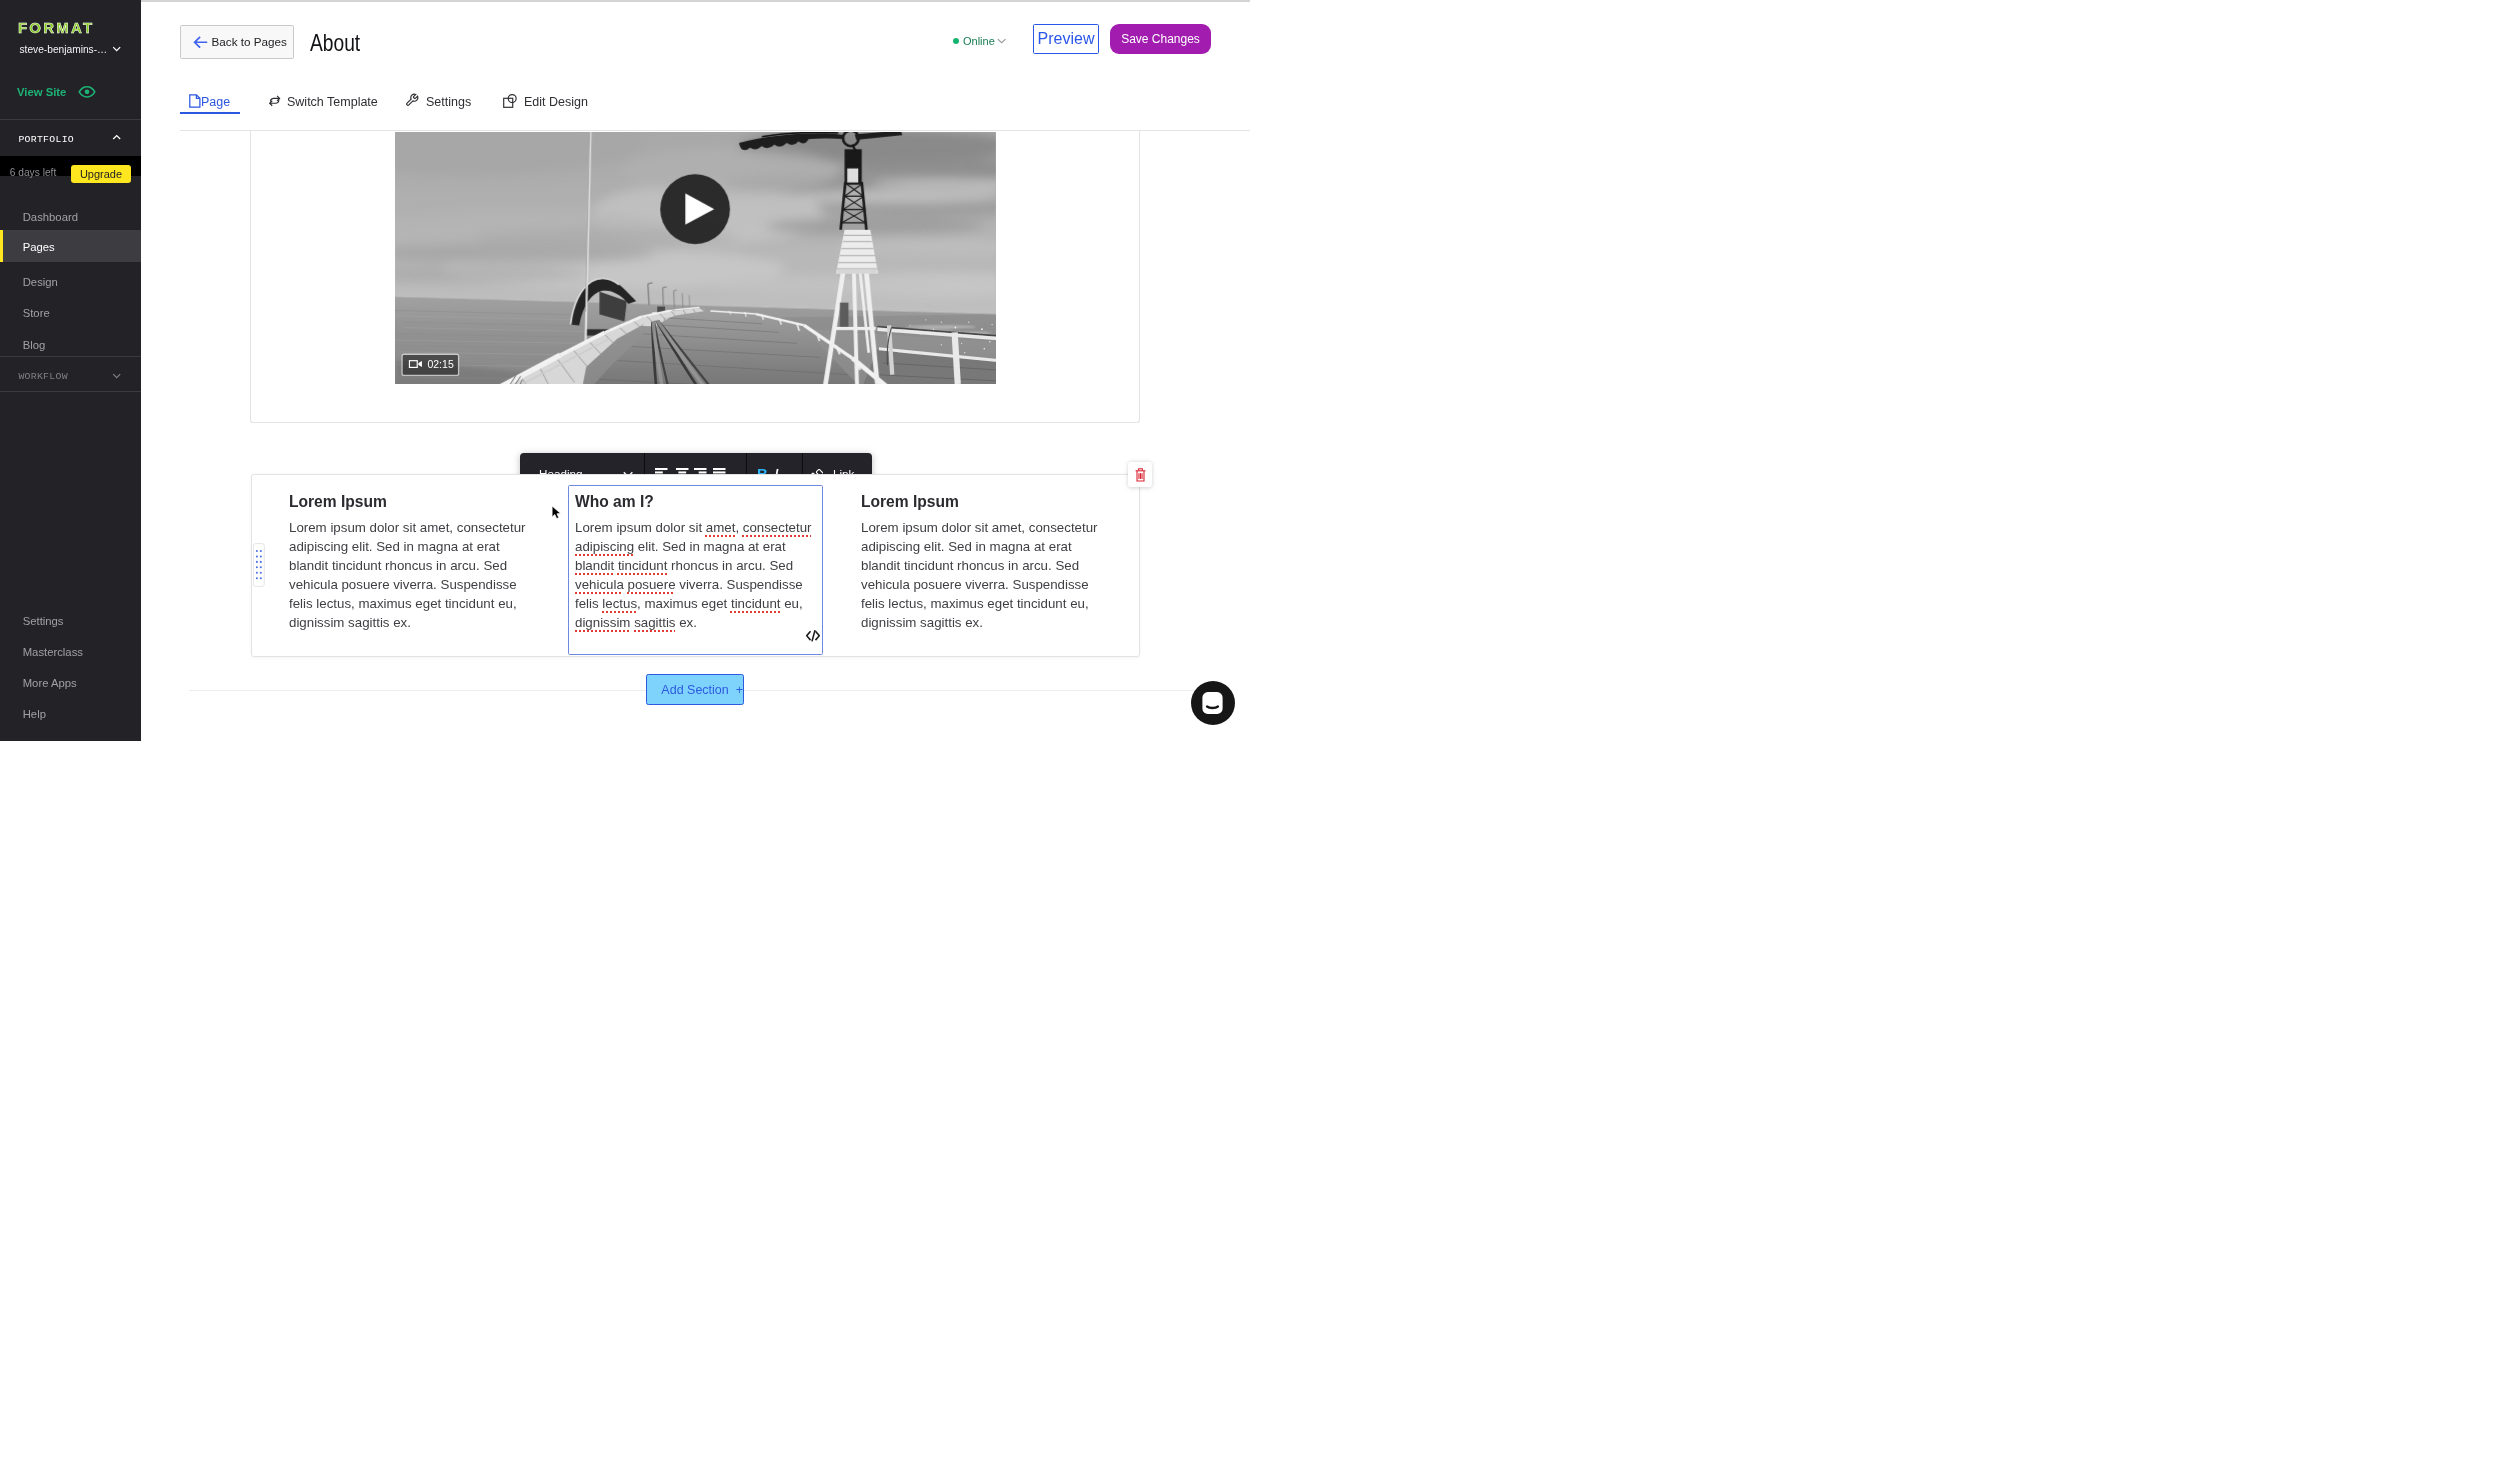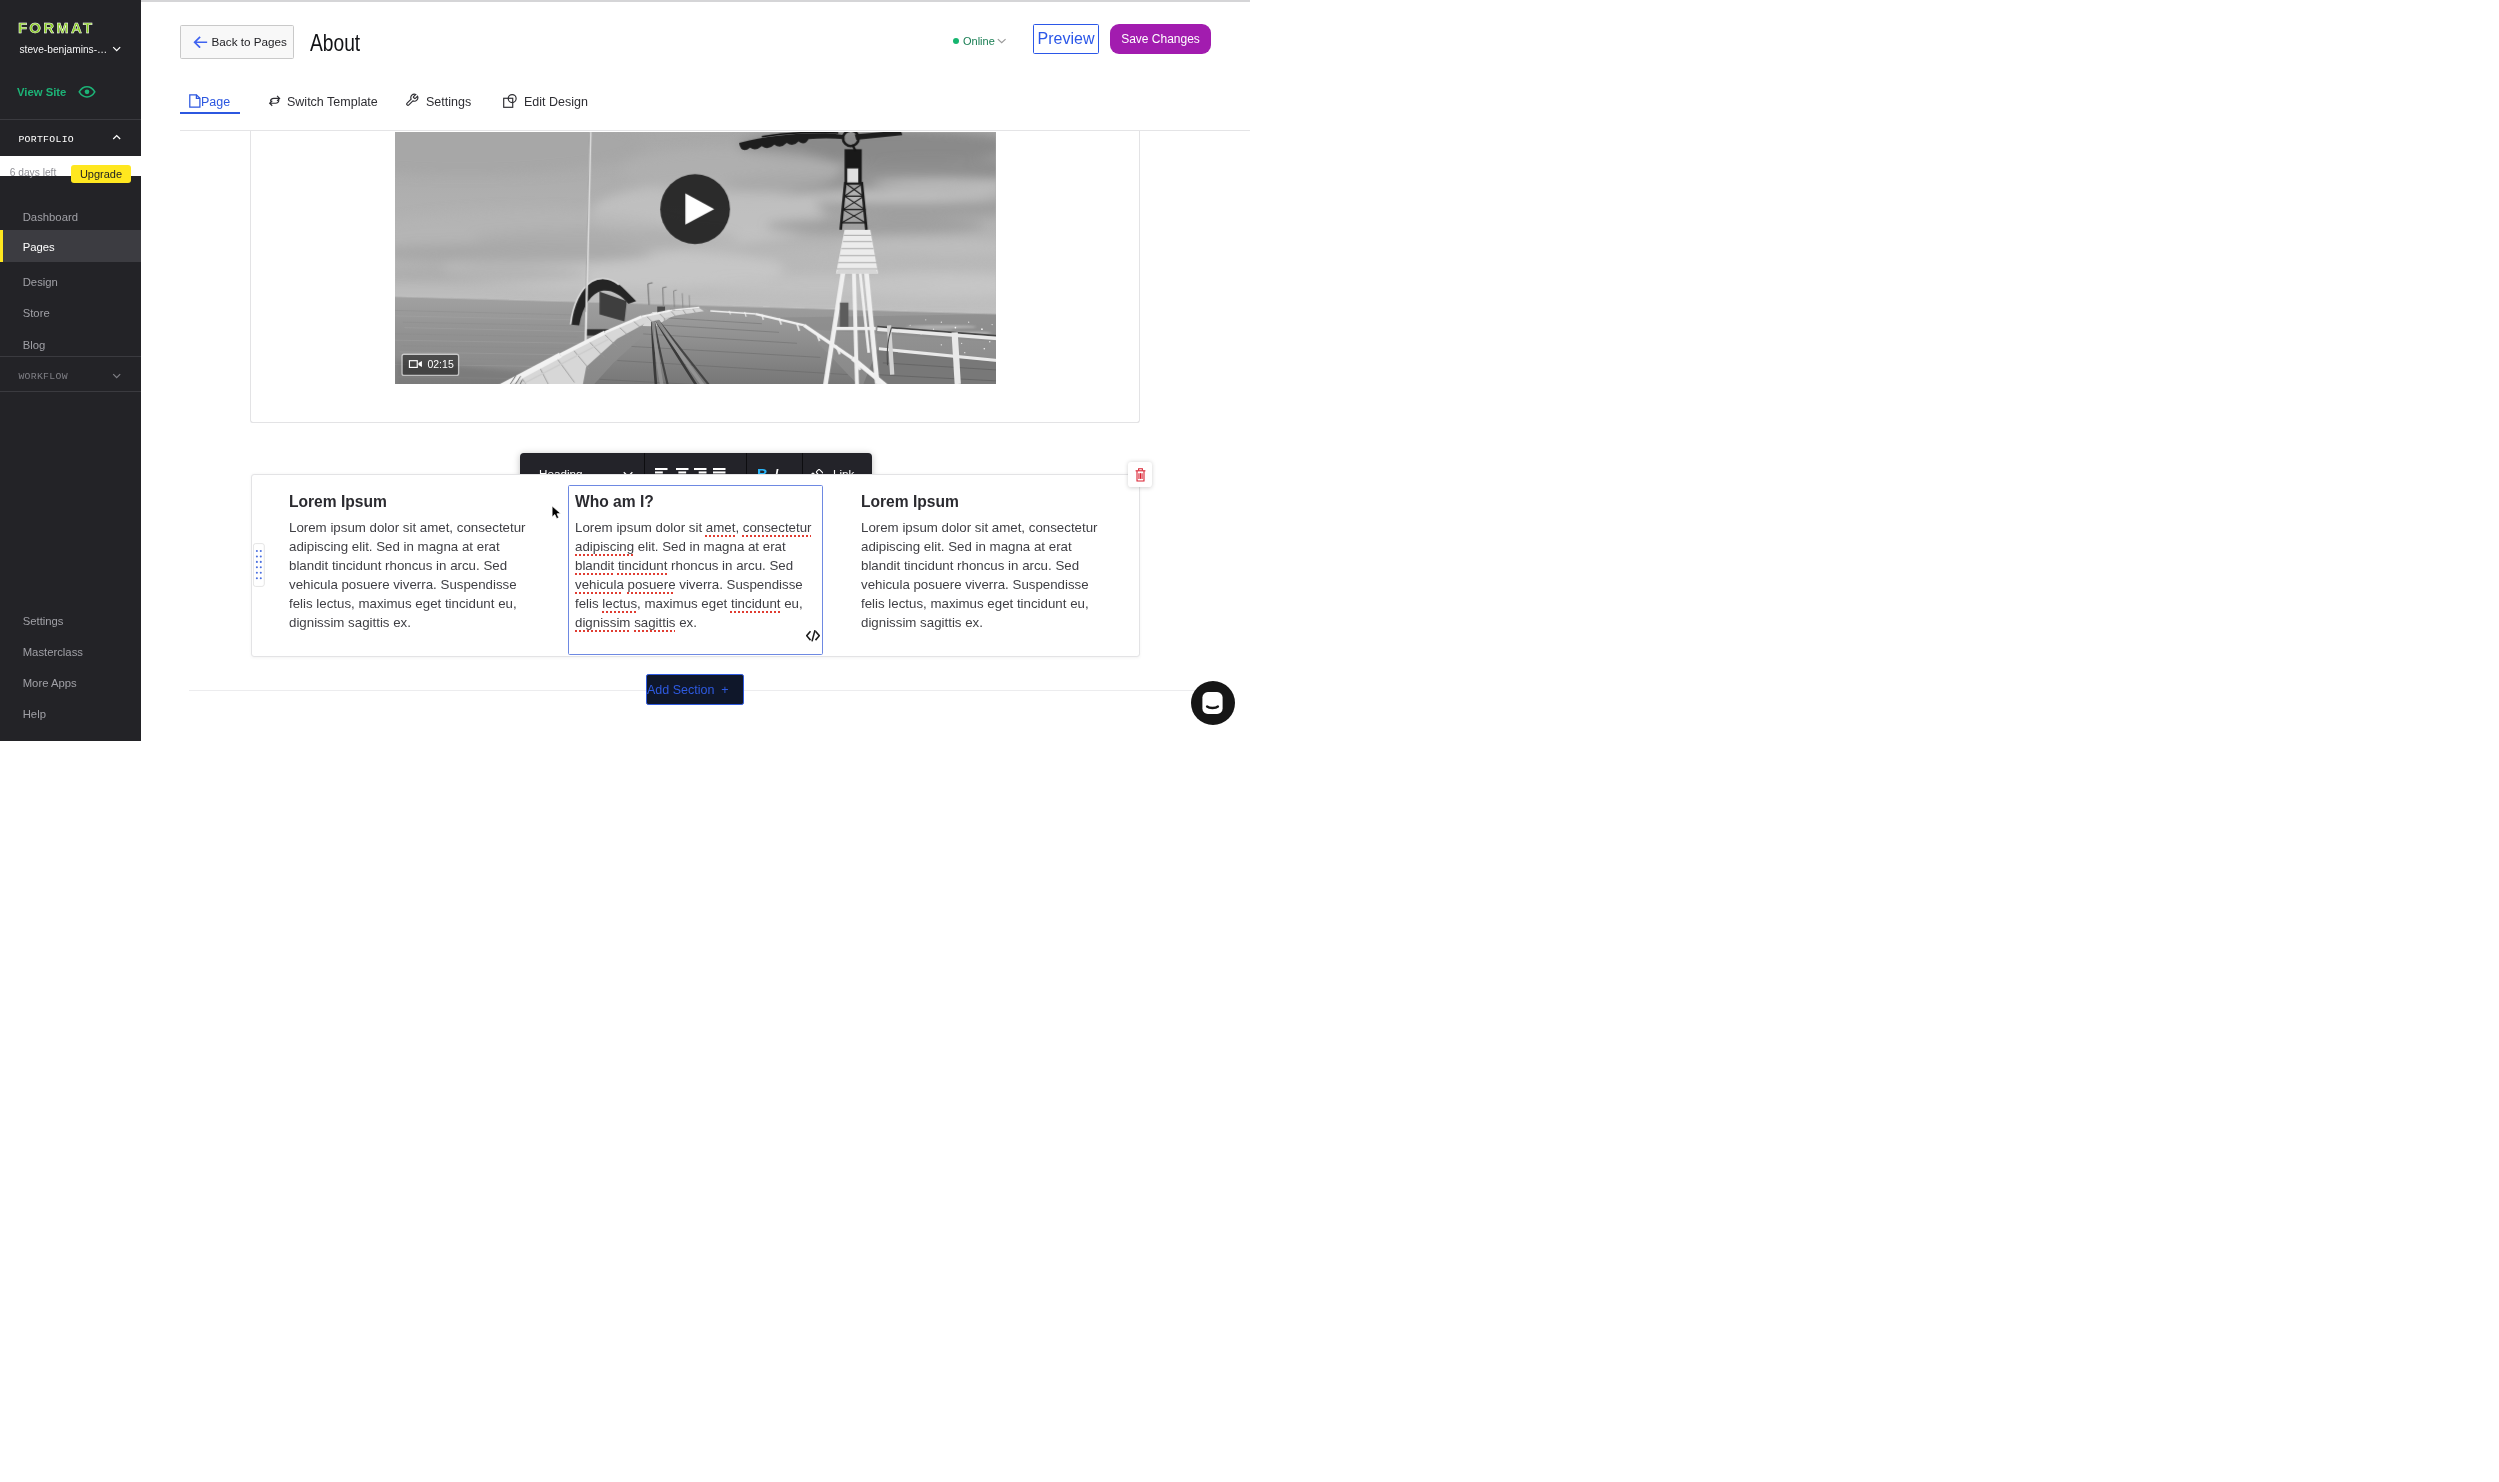--- a/index.html
+++ b/index.html
@@ -7,21 +7,21 @@
   font-family:"Liberation Sans", sans-serif; }
 .abs { position:absolute; }
 
 #sidebar { position:absolute; left:0; top:0; width:141px; height:741px; background:#232327; }
 #logo { position:absolute; left:18px; top:19px; color:#84cc16; font-size:15px; font-weight:900; letter-spacing:2.2px; -webkit-text-stroke:0.5px #fff; }
 #account { position:absolute; left:19.5px; top:44px; color:#f4f4f5; font-size:10.2px; }
 .chev { stroke:#fff; stroke-width:1.6; fill:none; }
 #viewsite { position:absolute; left:17px; top:86px; color:#1db377; font-size:11.3px; font-weight:700; }
 .sep { position:absolute; left:0; width:141px; height:0.8px; background:#3a3a3f; }
 #portfolio { position:absolute; left:18.4px; top:134px; color:#fff; font-family:"Liberation Mono",monospace; font-size:9.8px; letter-spacing:0.3px; }
-#daysrow { position:absolute; left:0; top:156px; width:141px; height:20px; background:#ffffff; }
+#daysrow { position:absolute; left:0; top:156px; width:141px; height:20px; background:#000000; }
 #daysrow span { position:absolute; left:9.8px; top:11.3px; color:#8f8f95; font-size:10.2px; }
 #upg { position:absolute; left:71px; top:8.6px; width:60px; height:18.4px; background:#ffe71f; border-radius:3px; color:#222; font-size:11px; text-align:center; line-height:18px; font-weight:500; }
 .mitem { position:absolute; left:22.7px; color:#a0a0a6; font-size:11.3px; }
 #pagesrow { position:absolute; left:0; top:230px; width:141px; height:32px; background:#3c3c41; }
 #pagesbar { position:absolute; left:0; top:230px; width:3.1px; height:32px; background:#ffe71f; }
 #workflow { position:absolute; left:18.4px; top:371px; color:#7f7f85; font-family:"Liberation Mono",monospace; font-size:9.8px; letter-spacing:0.3px; }
 
 #main { position:absolute; left:141px; top:0; width:1109px; height:741px; background:#fff; }
 #topstrip { position:absolute; left:0; top:0; width:1109px; height:2.3px; background:#d5d5d7; }
 #backbtn { position:absolute; left:39px; top:24.6px; width:114px; height:34px; background:#f8f8f8; border:0.8px solid #c9c9c9; border-radius:1.6px; }
@@ -42,21 +42,21 @@
 #toolbar .lbl { position:absolute; color:#fff; font-size:11.7px; top:14px; }
 
 #tcard { position:absolute; left:110px; top:474px; width:889px; height:183px; background:#fff; border:0.8px solid #e3e3e5; border-radius:3.1px; box-shadow:0 0.8px 3.1px rgba(0,0,0,0.05); }
 .col { position:absolute; width:258px; white-space:nowrap; }
 .col h3 { font-size:15.6px; font-weight:700; color:#2b2b30; }
 .sp { text-decoration:underline dotted #e03c31 1.6px; text-underline-offset:3.1px; }
 .col p { margin-top:7px; font-size:13.3px; line-height:19px; color:#3f3f44; }
 #whobox { position:absolute; left:427px; top:485px; width:255px; height:170px; border:0.8px solid #6e89e2; border-radius:1.6px; background:#fff; }
 #trash { position:absolute; left:987px; top:462px; width:24px; height:25px; background:#fff; border-radius:3.1px; box-shadow:0 0.8px 4.7px rgba(0,0,0,0.18); }
 #hsep { position:absolute; left:48px; top:690px; width:1024px; height:0.8px; background:#ececee; }
-#addsec { position:absolute; left:505px; top:674px; width:98px; height:31px; border:0.8px solid #2e5ae0; border-radius:2.3px; background:#0f172a; color:#2e5ae0; font-size:12.5px; text-align:left; line-height:30px; }
+#addsec { position:absolute; left:505px; top:674px; width:98px; height:31px; border:0.8px solid #2e5ae0; border-radius:2.3px; background:#7dd3fc; color:#2e5ae0; font-size:12.5px; text-align:right; line-height:30px; }
 #chat { position:absolute; left:1050px; top:681px; width:44px; height:44px; border-radius:50%; background:#161616; }
 </style>
 </head>
 <body>
 <div id="sidebar">
   <div id="logo">FORMAT</div>
   <div id="account">steve-benjamins-…</div>
   <svg class="abs" style="left:112px;top:46px" width="9.4" height="6.2" viewBox="0 0 12 8">
       <path class="chev" d="M1.5 1.5 L6 6 L10.5 1.5"></path>
     </svg>

